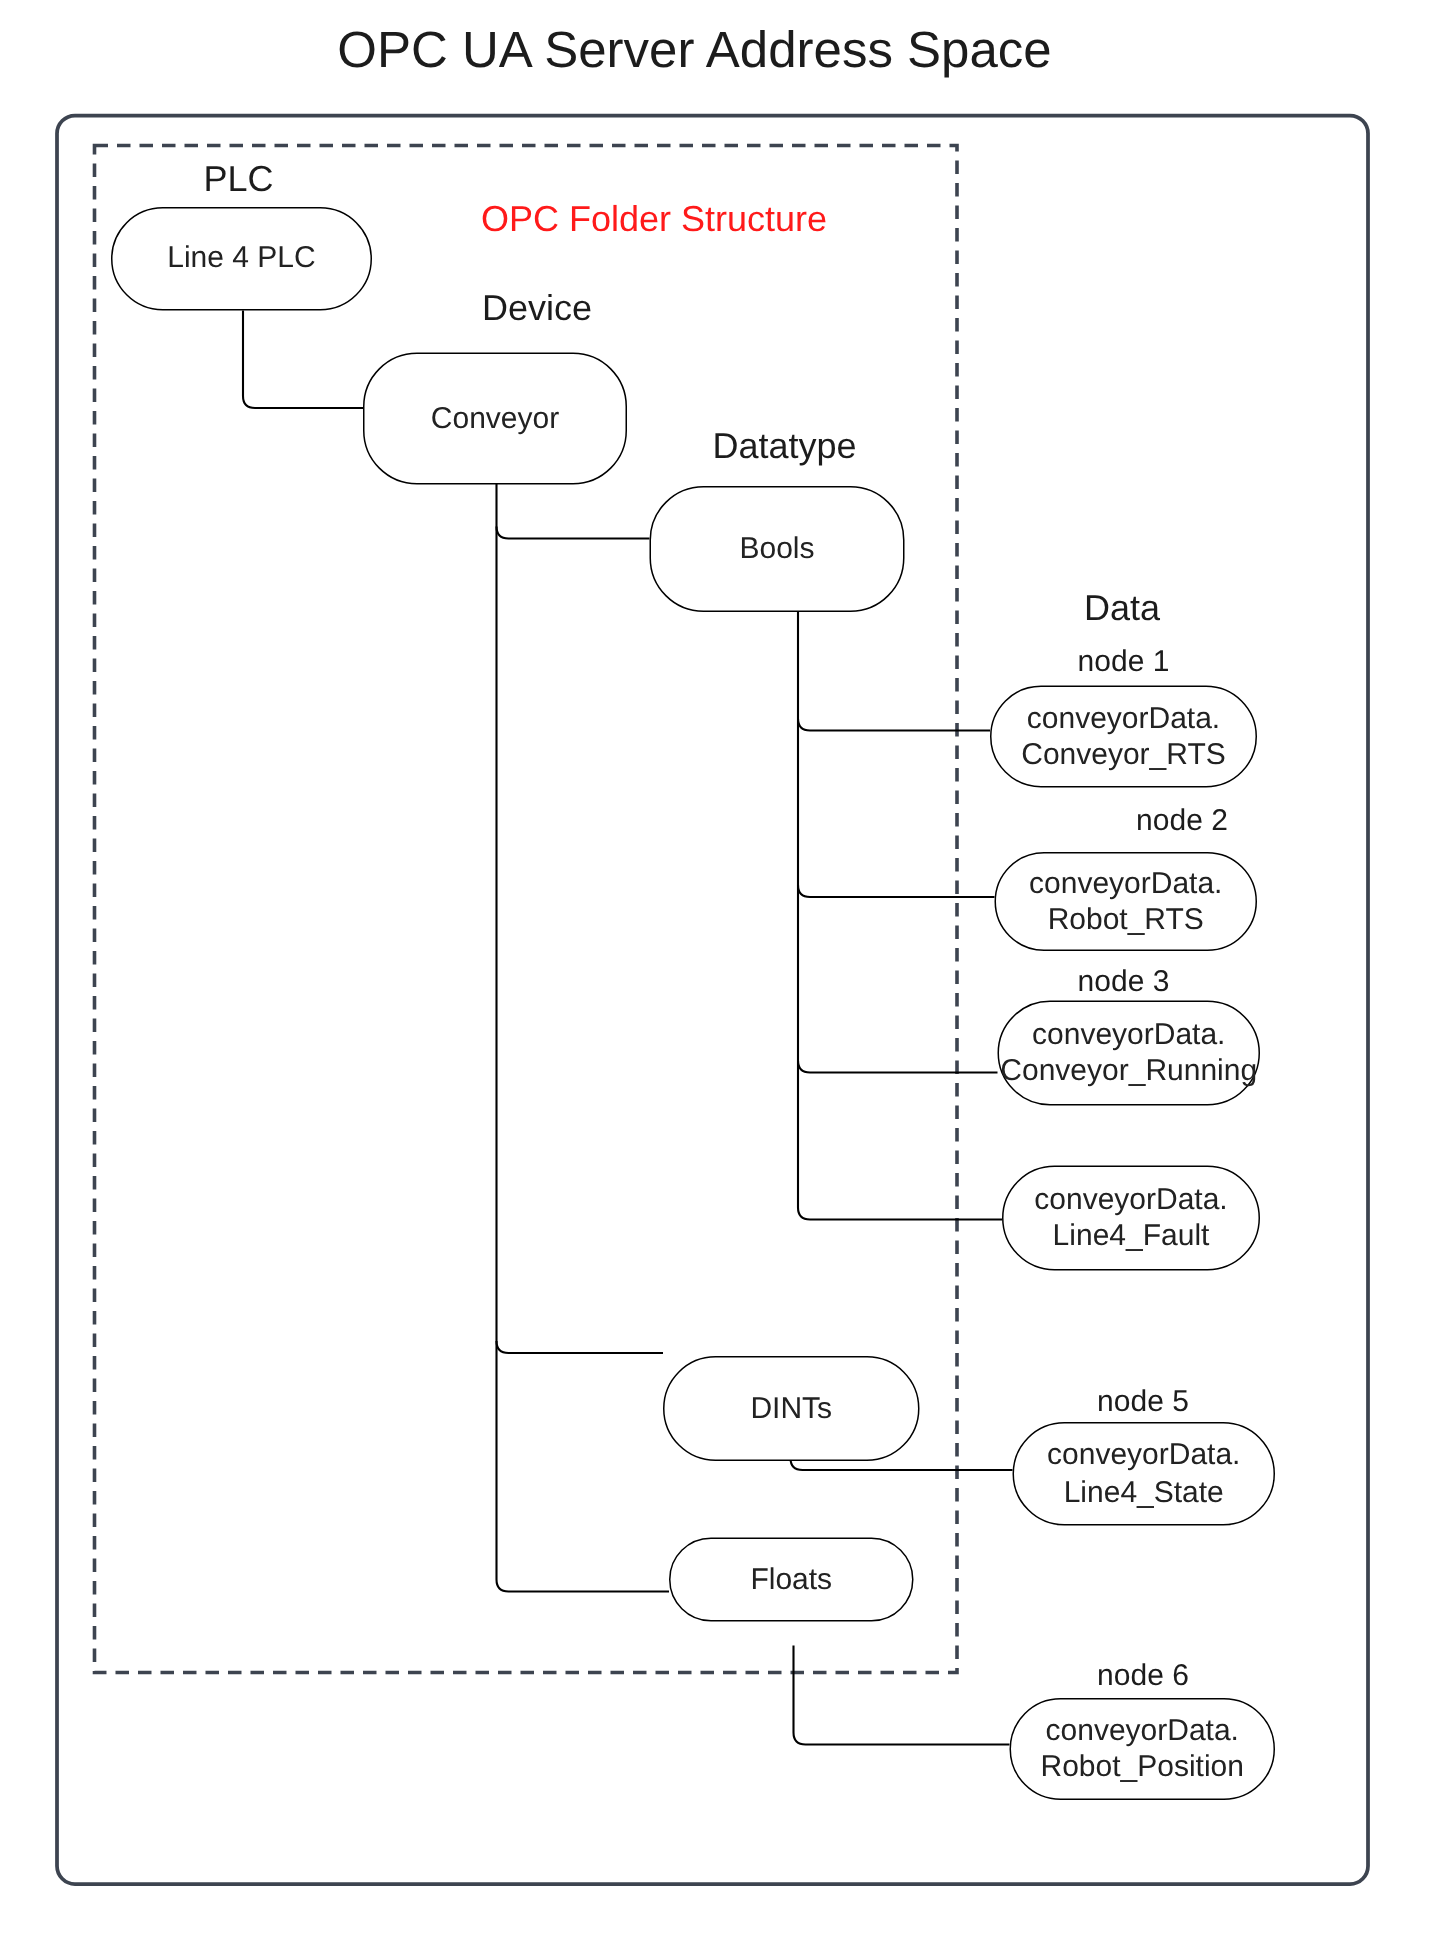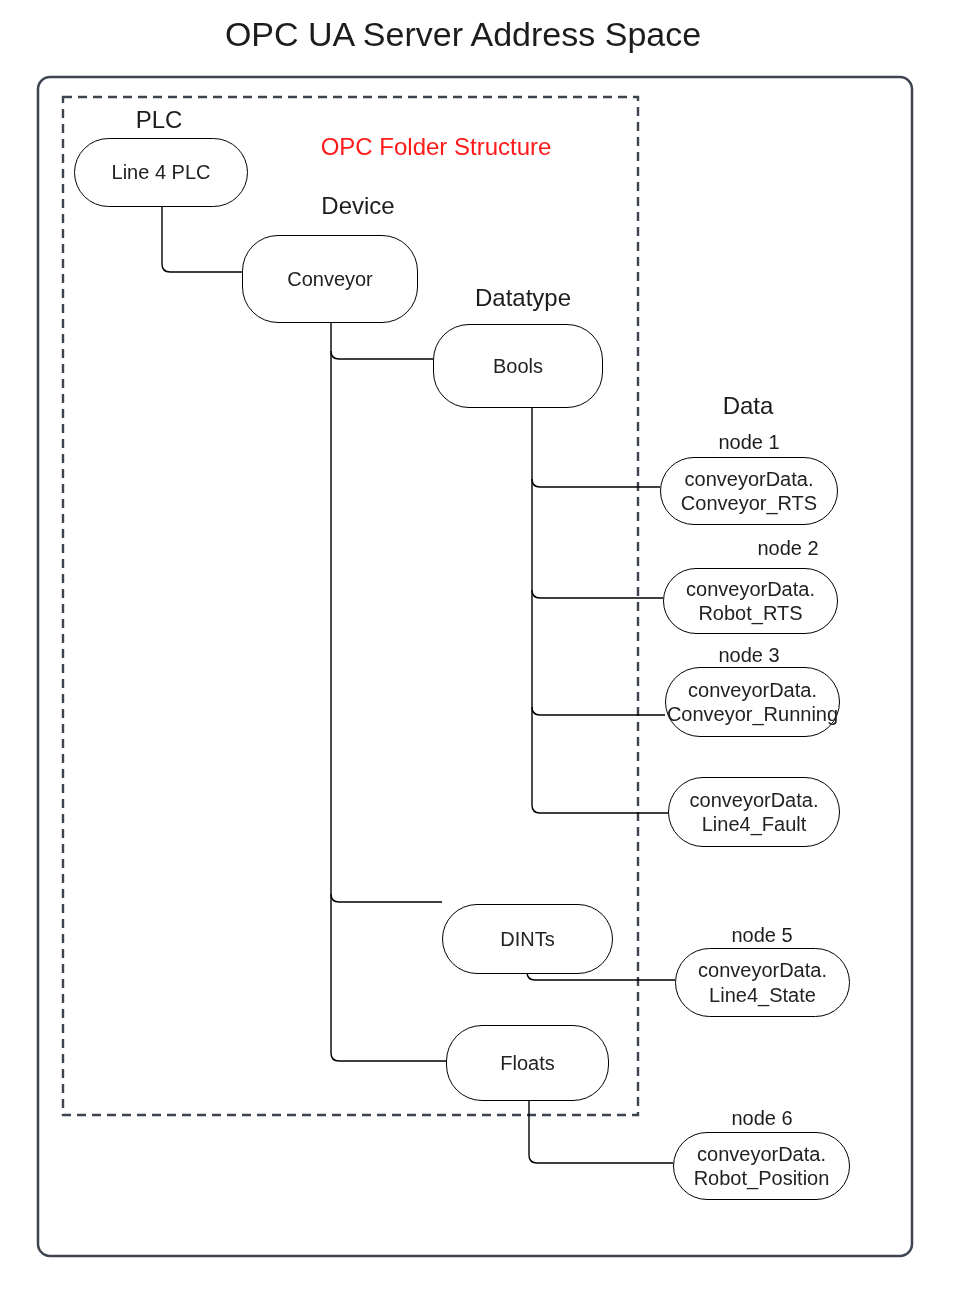--- a/index.html
+++ b/index.html
@@ -79,21 +79,21 @@
   </div>
   <div class="pill" style="left:242px;top:235px;width:176px;height:88px;">
     <span>Conveyor</span>
   </div>
   <div class="pill" style="left:433px;top:324px;width:170px;height:84px;">
     <span>Bools</span>
   </div>
   <div class="pill" style="left:442px;top:868px;width:171px;height:70px;margin-top:36px;">
     <span>DINTs</span>
   </div>
-  <div class="pill" style="left:446px;top:1025px;width:163px;height:76px;">
+  <div class="pill" style="left:446px;top:1025px;width:163px;height:56px;">
     <span>Floats</span>
   </div>
 
   <div class="lbl node-lbl" style="left:749px;top:442px;">node 1</div>
   <div class="lbl node-lbl" style="left:749px;top:548px;margin-left:39px;">node 2</div>
   <div class="lbl node-lbl" style="left:749px;top:655px;">node 3</div>
   <div class="lbl node-lbl" style="left:749px;top:765px;margin-top:36px;">node 4</div>
   <div class="lbl node-lbl" style="left:762px;top:935px;">node 5</div>
   <div class="lbl node-lbl" style="left:762px;top:1118px;">node 6</div>
 

